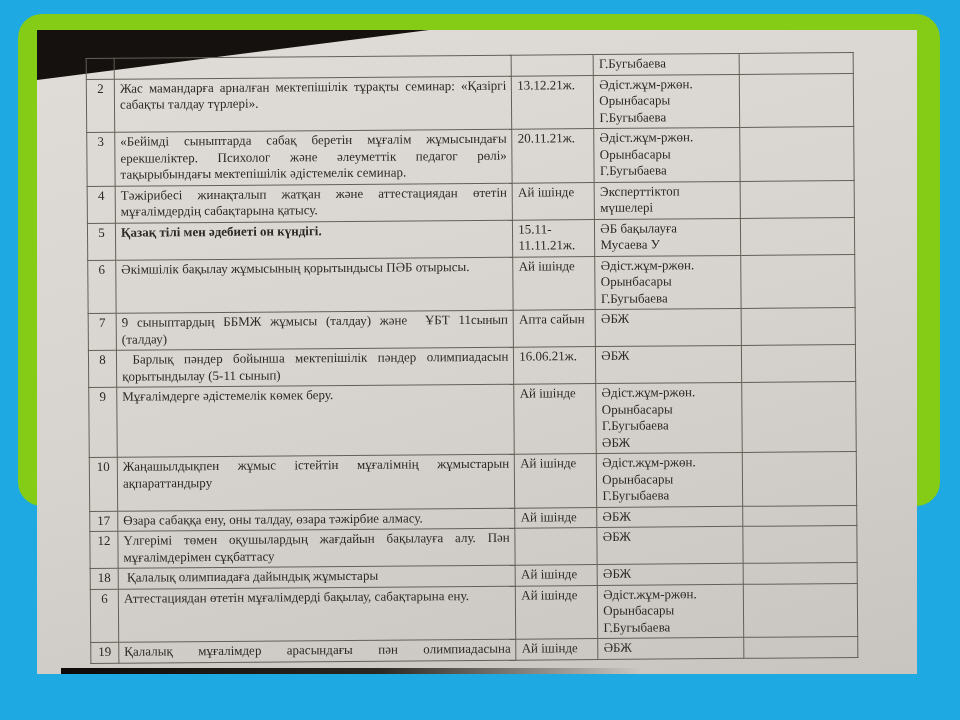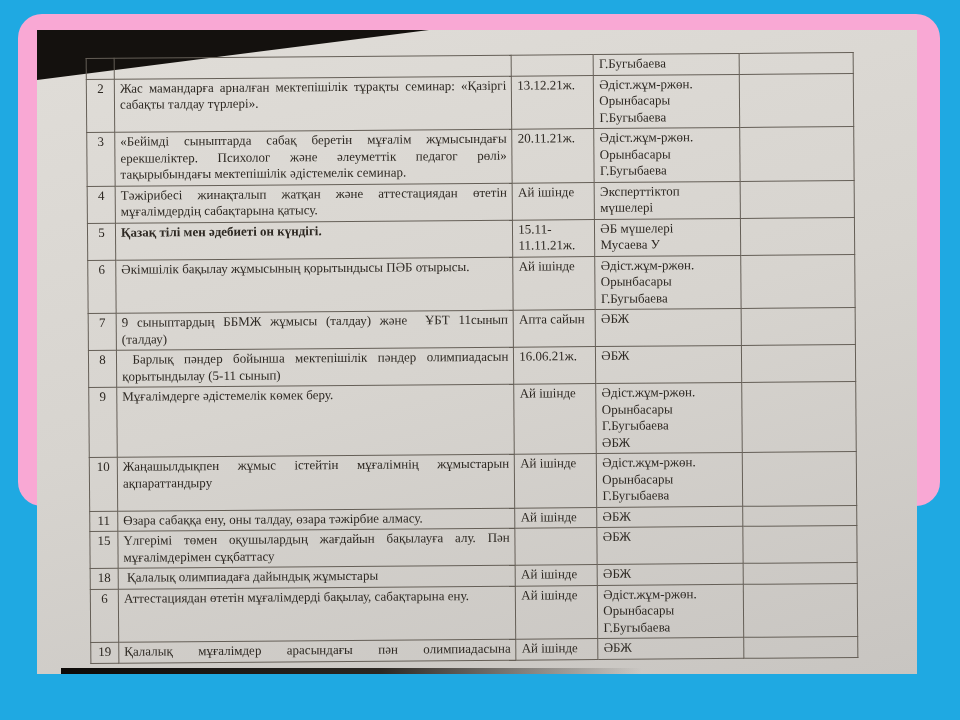--- a/index.html
+++ b/index.html
@@ -1,18 +1,18 @@
 <!DOCTYPE html>
 <html><head>
 <meta charset="utf-8">
 <style>
   html,body{margin:0;padding:0;}
   body{width:960px;height:720px;font-family:"Liberation Serif",serif;}
   .slide{position:relative;width:960px;height:720px;background:#1fa9e2;overflow:hidden;}
-  .frame{position:absolute;left:18px;top:14px;width:922px;height:492px;background:#f9a8d4;border-radius:24px;}
+  .frame{position:absolute;left:18px;top:14px;width:922px;height:492px;background:#84cc16;border-radius:24px;}
   .photo{position:absolute;left:19px;top:16px;width:880px;height:644px;overflow:hidden;
          background:linear-gradient(165deg,#e0ddd8 0%,#d7d4cf 50%,#c8c5c1 100%);}
   .corner-wedge{position:absolute;left:0;top:0;width:392px;height:50px;background:#14110e;
          clip-path:polygon(0 0,100% 0,0 100%);}
   .bottom-edge{position:absolute;left:24px;bottom:0;width:66%;height:6px;
          background:linear-gradient(to right,#0c0a08 0%,#2b2722 55%,rgba(80,74,66,0) 100%);}
   table.doc{position:absolute;left:51px;top:25px;width:768px;border-collapse:collapse;
          transform:rotate(-0.45deg);color:#2d2822;font-size:13px;line-height:16.5px;}
   table.doc td{border:1px solid #655f57;vertical-align:top;padding:1px 5px 2px 5px;
          overflow:hidden;}
@@ -90,21 +90,21 @@
                 <div>мүшелері</div>
               </td>
               <td class="c-notes"></td>
             </tr>
             <tr>
               <td class="c-num">5</td>
               <td class="c-desc bold">Қазақ тілі мен әдебиеті он күндігі.</td>
               <td class="c-date">15.11-
 11.11.21ж.</td>
               <td class="c-resp">
-                <div>ӘБ мүшелері</div>
+                <div>ӘБ бақылауға</div>
                 <div>Мусаева У</div>
               </td>
               <td class="c-notes"></td>
             </tr>
             <tr>
               <td class="c-num">6</td>
               <td class="c-desc">Әкімшілік бақылау жұмысының қорытындысы ПӘБ отырысы.</td>
               <td class="c-date">Ай ішінде</td>
               <td class="c-resp">
                 <div class="jline">
@@ -157,30 +157,30 @@
                 <div class="jline">
                   <span>Әдіст.жұм-р</span>
                   <span>жөн.</span>
                 </div>
                 <div>Орынбасары</div>
                 <div>Г.Бугыбаева</div>
               </td>
               <td class="c-notes"></td>
             </tr>
             <tr>
-              <td class="c-num">11</td>
+              <td class="c-num">17</td>
               <td class="c-desc">Өзара сабаққа ену, оны талдау, өзара тәжірбие алмасу.</td>
               <td class="c-date">Ай ішінде</td>
               <td class="c-resp">
                 <div>ӘБЖ</div>
               </td>
               <td class="c-notes"></td>
             </tr>
             <tr>
-              <td class="c-num">15</td>
+              <td class="c-num">12</td>
               <td class="c-desc">Үлгерімі төмен оқушылардың жағдайын бақылауға алу. Пән мұғалімдерімен сұқбаттасу</td>
               <td class="c-date"></td>
               <td class="c-resp">
                 <div>ӘБЖ</div>
               </td>
               <td class="c-notes"></td>
             </tr>
             <tr>
               <td class="c-num">18</td>
               <td class="c-desc">&nbsp;Қалалық олимпиадаға дайындық жұмыстары</td>

